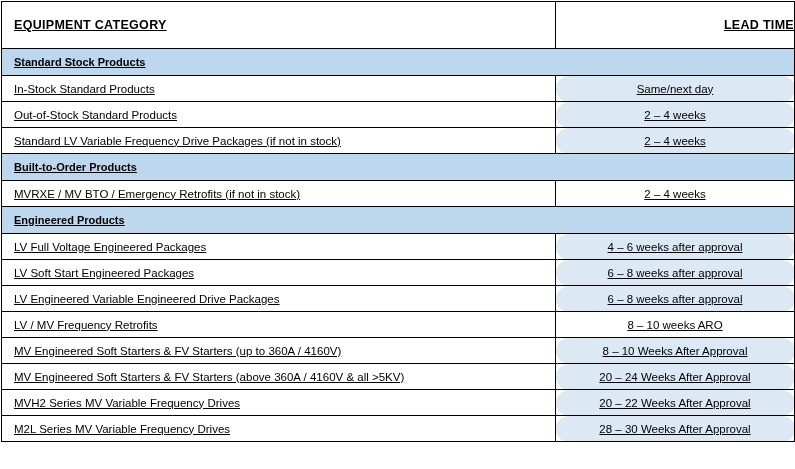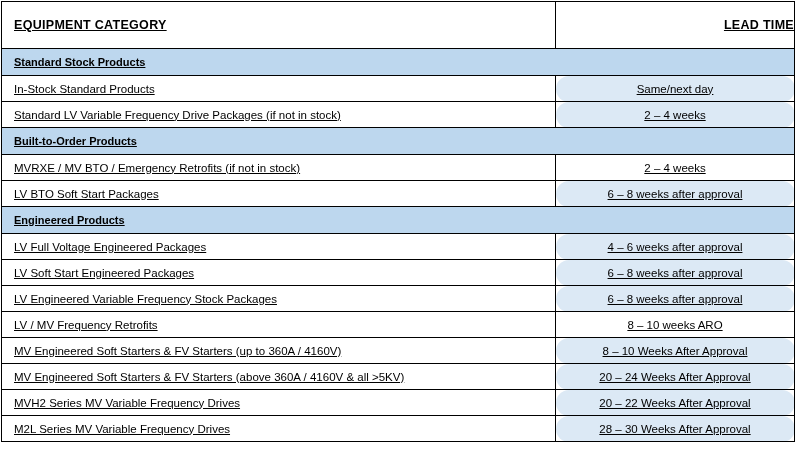--- a/index.html
+++ b/index.html
@@ -97,47 +97,47 @@
     </thead>
     <tbody id="table-body">
         <tr class="section">
           <td colspan="2">Standard Stock Products</td>
         </tr>
         <tr class="item shade">
           <td class="cat">In-Stock Standard Products</td>
           <td class="lead">Same/next day</td>
         </tr>
         <tr class="item shade">
+          <td class="cat">Out-of-Stock Standard Products</td>
+          <td class="lead">2 – 4 weeks</td>
+        </tr>
+        <tr class="item shade">
           <td class="cat">Standard LV Variable Frequency Drive Packages (if not in stock)</td>
           <td class="lead">2 – 4 weeks</td>
         </tr>
         <tr class="section">
           <td colspan="2">Built-to-Order Products</td>
         </tr>
         <tr class="item">
           <td class="cat">MVRXE / MV BTO / Emergency Retrofits (if not in stock)</td>
           <td class="lead">2 – 4 weeks</td>
-        </tr>
-        <tr class="item shade">
-          <td class="cat">LV BTO Soft Start Packages</td>
-          <td class="lead">6 – 8 weeks after approval</td>
         </tr>
         <tr class="section">
           <td colspan="2">Engineered Products</td>
         </tr>
         <tr class="item shade">
           <td class="cat">LV Full Voltage Engineered Packages</td>
           <td class="lead">4 – 6 weeks after approval</td>
         </tr>
         <tr class="item shade">
           <td class="cat">LV Soft Start Engineered Packages</td>
           <td class="lead">6 – 8 weeks after approval</td>
         </tr>
         <tr class="item shade">
-          <td class="cat">LV Engineered Variable Frequency Stock Packages</td>
+          <td class="cat">LV Engineered Variable Engineered Drive Packages</td>
           <td class="lead">6 – 8 weeks after approval</td>
         </tr>
         <tr class="item">
           <td class="cat">LV / MV Frequency Retrofits</td>
           <td class="lead">8 – 10 weeks ARO</td>
         </tr>
         <tr class="item shade">
           <td class="cat">MV Engineered Soft Starters &amp; FV Starters (up to 360A / 4160V)</td>
           <td class="lead">8 – 10 Weeks After Approval</td>
         </tr>

